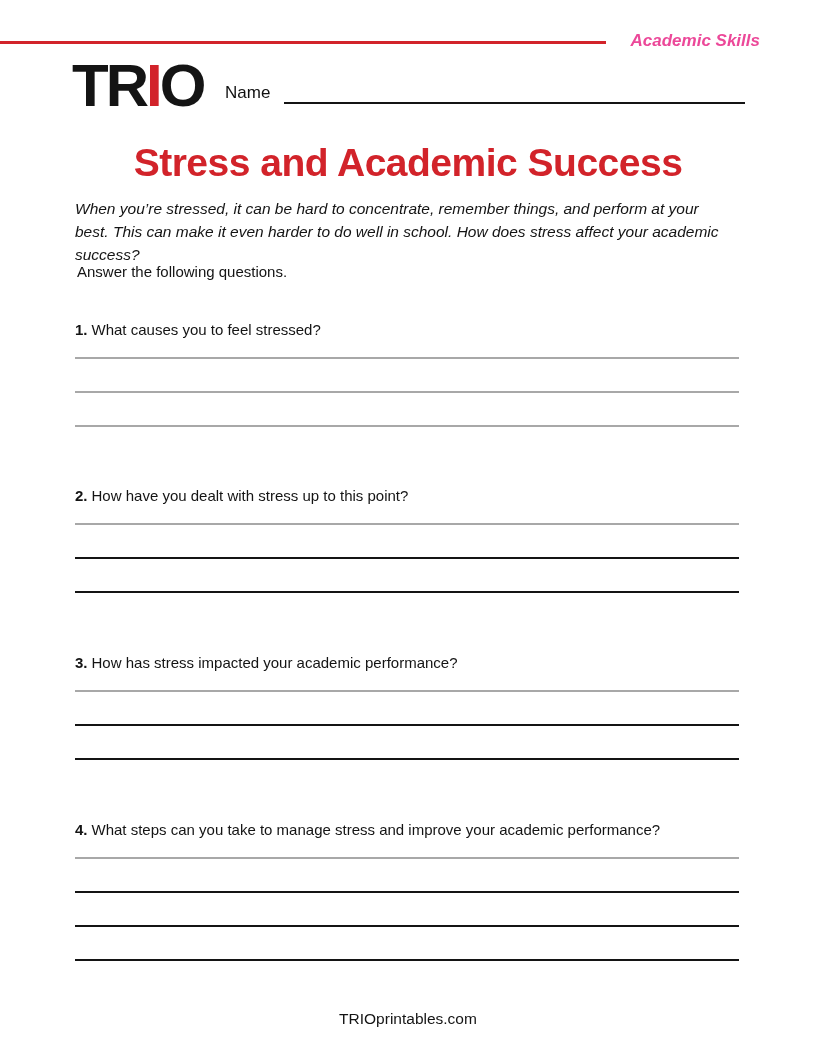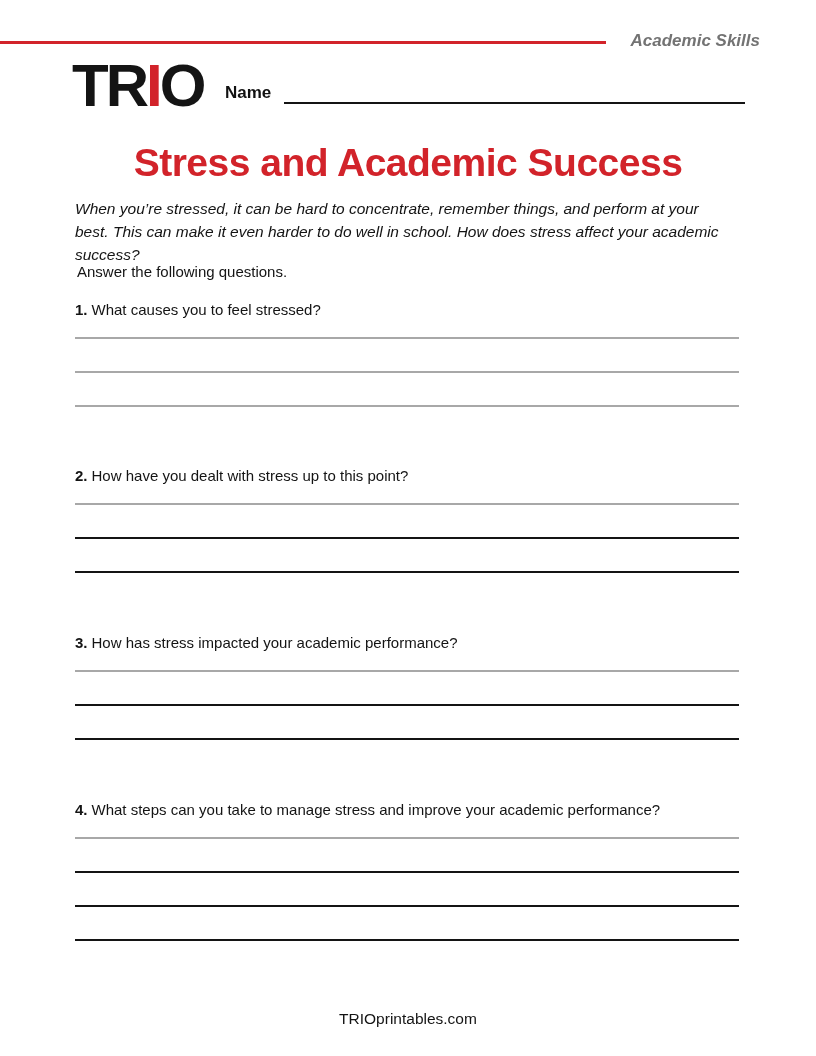--- a/index.html
+++ b/index.html
@@ -24,40 +24,40 @@
     top: 41px; left: 0;
     width: 606px; height: 3px;
     background: var(--accent);
   }
   .header-label {
     position: absolute;
     top: 31px; right: 56px;
     font-size: 17px;
     font-weight: bold;
     font-style: italic;
-    color: #737373;
+    color: #ec4899;
   }
 
   
   .logo {
     position: absolute;
     top: 58px; left: 72px;
     font-size: 60px;
     font-weight: bold;
     letter-spacing: -3px;
     line-height: 56px;
     color: #141414;
   }
   .logo .accent-letter { color: var(--accent); }
 
   .name-label {
     position: absolute;
     top: 83px; left: 225px;
     font-size: 17px;
-    font-weight: bold;
+    font-weight: normal;
     color: #111;
   }
   .name-line {
     position: absolute;
     top: 102px; left: 284px;
     width: 461px; height: 0;
     border-bottom: 2px solid var(--line-black);
   }
 
   
@@ -94,20 +94,21 @@
   
   .question {
     position: absolute;
     left: 75px;
     width: 664px;
   }
   .q-text {
     font-size: 15px;
     line-height: 20px;
     color: #141414;
+    margin-top: 20px;
   }
   .q-num { font-weight: bold; }
   .q-body { margin-left: 4px; }
   .answer-lines { width: 100%; }
   .answer-line {
     height: 34px;
     border-bottom: 2px solid var(--line-black);
   }
   .answer-line:first-child { height: 19px; }
   .answer-line.gray { border-bottom-color: var(--line-gray); }

